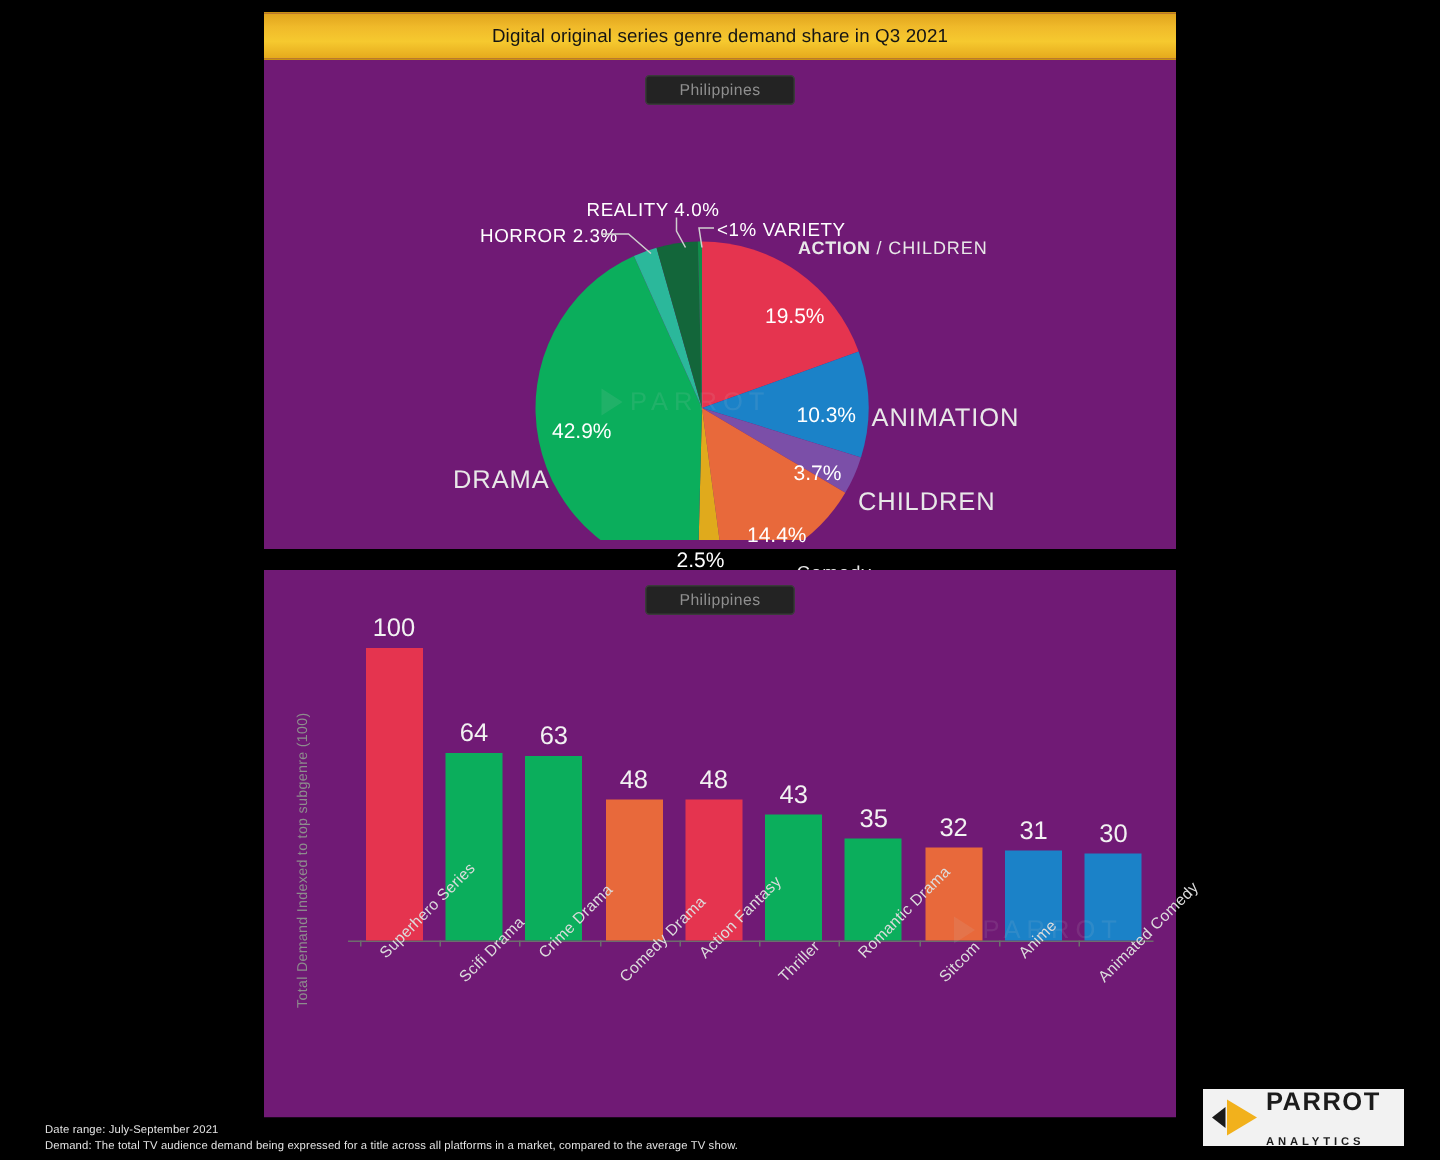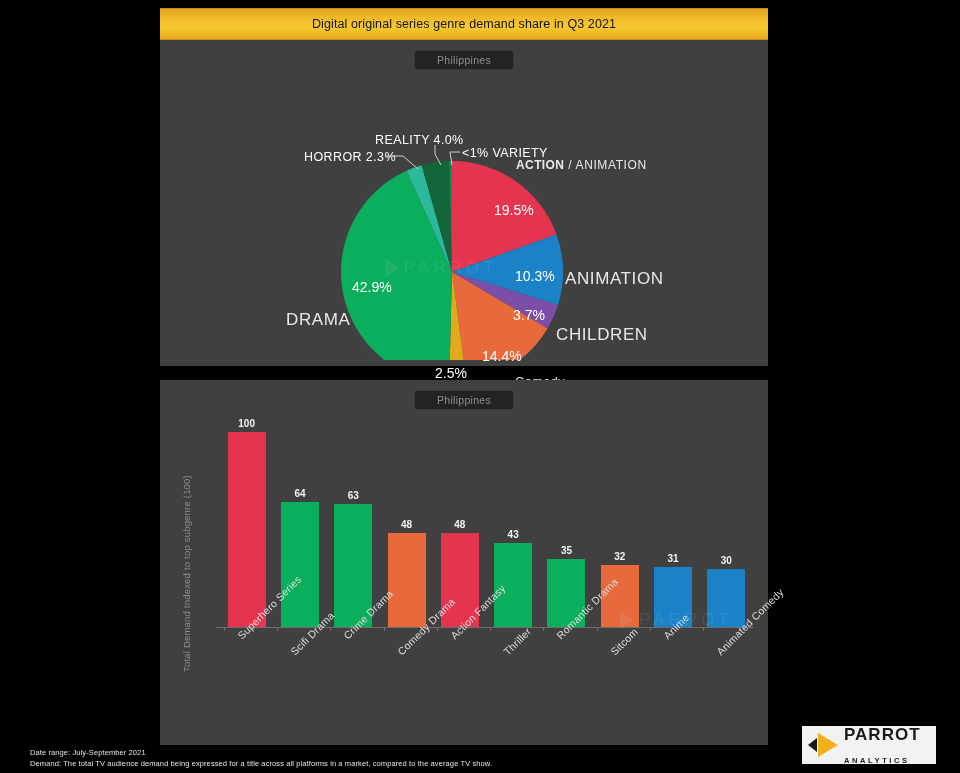--- a/index.html
+++ b/index.html
@@ -12,22 +12,22 @@
     height: 773px;
     position: relative;
     font-family: "Liberation Sans", sans-serif;
     overflow: hidden;
     color: #ffffff;
   }
 
   
   .panel {
     position: absolute;
-    background: #404040;
-    left: 160px;
+    background: #701a75;
+    left: 176px;
     width: 608px;
   }
   #panel-pie { top: 8px; height: 358px; }
   #panel-bar { top: 380px; height: 365px; }
 
   .panel-header {
     position: relative;
     height: 30px;
     background: linear-gradient(180deg, #e0a41d 0%, #f0ba2a 30%, #f6c92f 62%, #e5a91c 100%);
     border-top: 1px solid #c98f12;
@@ -138,24 +138,23 @@
   .bar {
     position: absolute;
     bottom: 0;
     left: 0;
     width: 100%;
   }
   .bar-value {
     position: absolute;
     left: 50%;
     transform: translateX(-50%);
-    font-size: 10px;
+    font-size: 17px;
     color: #f2f2f2;
     white-space: nowrap;
-    font-weight: bold;
   }
   .tick {
     position: absolute;
     top: 217px;
     width: 1px;
     height: 4px;
     background: #6d6d6d;
   }
   .cat-label {
     position: absolute;
@@ -287,21 +286,21 @@
     </div>
 
     <div class="pie-pct" style="left: 334px; top: 132px;">19.5%</div>
     <div class="pie-pct" style="left: 355px; top: 198px;">10.3%</div>
     <div class="pie-pct" style="left: 353px; top: 237px;">3.7%</div>
     <div class="pie-pct" style="left: 322px; top: 278px;">14.4%</div>
     <div class="pie-pct" style="left: 275px; top: 295px;">2.5%</div>
     <div class="pie-pct" style="left: 192px; top: 209px;">42.9%</div>
 
     <div class="pie-name mixed big" style="left: 356px; top: 88px;">
-      <span class="b">ACTION</span><span> / ANIMATION</span>
+      <span class="b">ACTION</span><span> / CHILDREN</span>
     </div>
     <div class="pie-name" style="left: 405px; top: 199px;">ANIMATION</div>
     <div class="pie-name" style="left: 396px; top: 255px;">CHILDREN</div>
     <div class="pie-name" style="left: 355px; top: 305px; font-size:12.5px;">Comedy</div>
     <div class="pie-name" style="left: 266px; top: 323px;">DOCUMEN</div>
     <div class="pie-name" style="left: 286px; top: 339px;">TARY</div>
     <div class="pie-name" style="left: 126px; top: 240px;">DRAMA</div>
 
     <div class="pie-outer" style="left: 144px; top: 80px;">HORROR 2.3%</div>
     <div class="pie-outer" style="left: 215px; top: 63px;">REALITY 4.0%</div>

